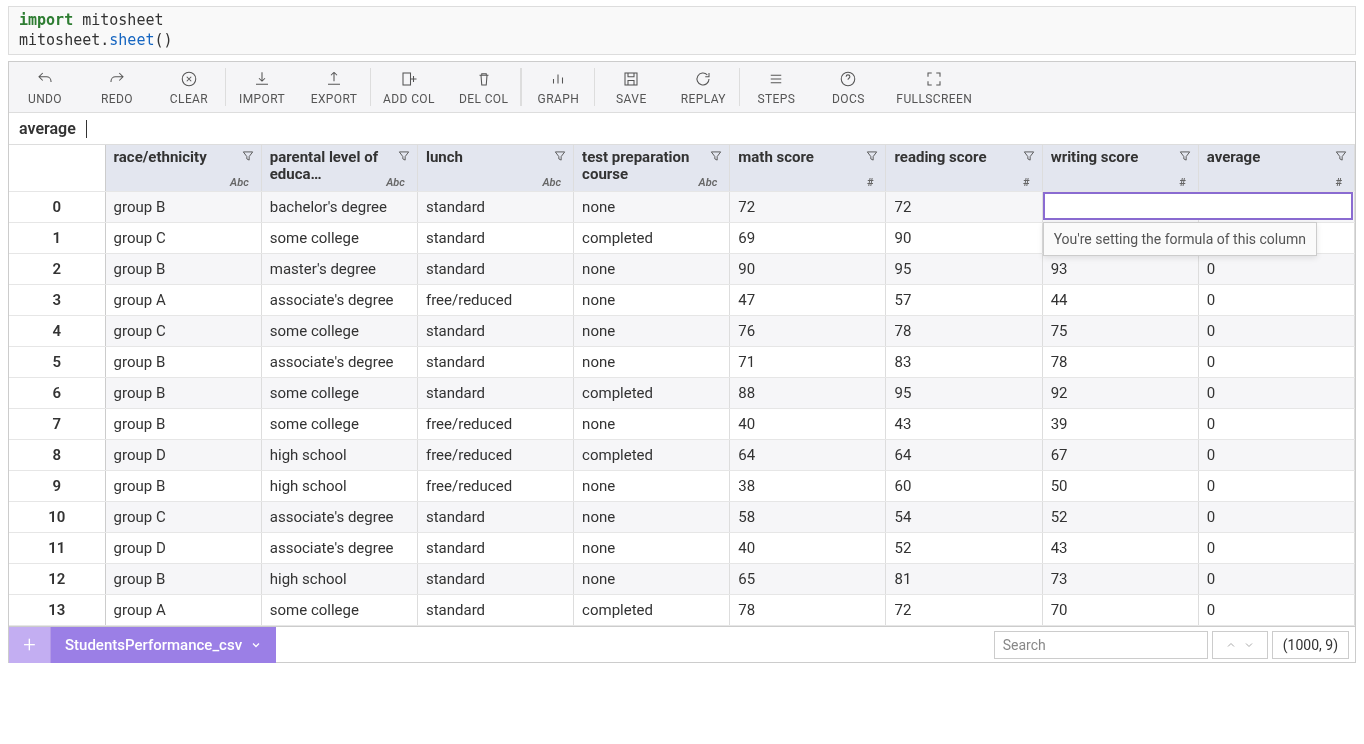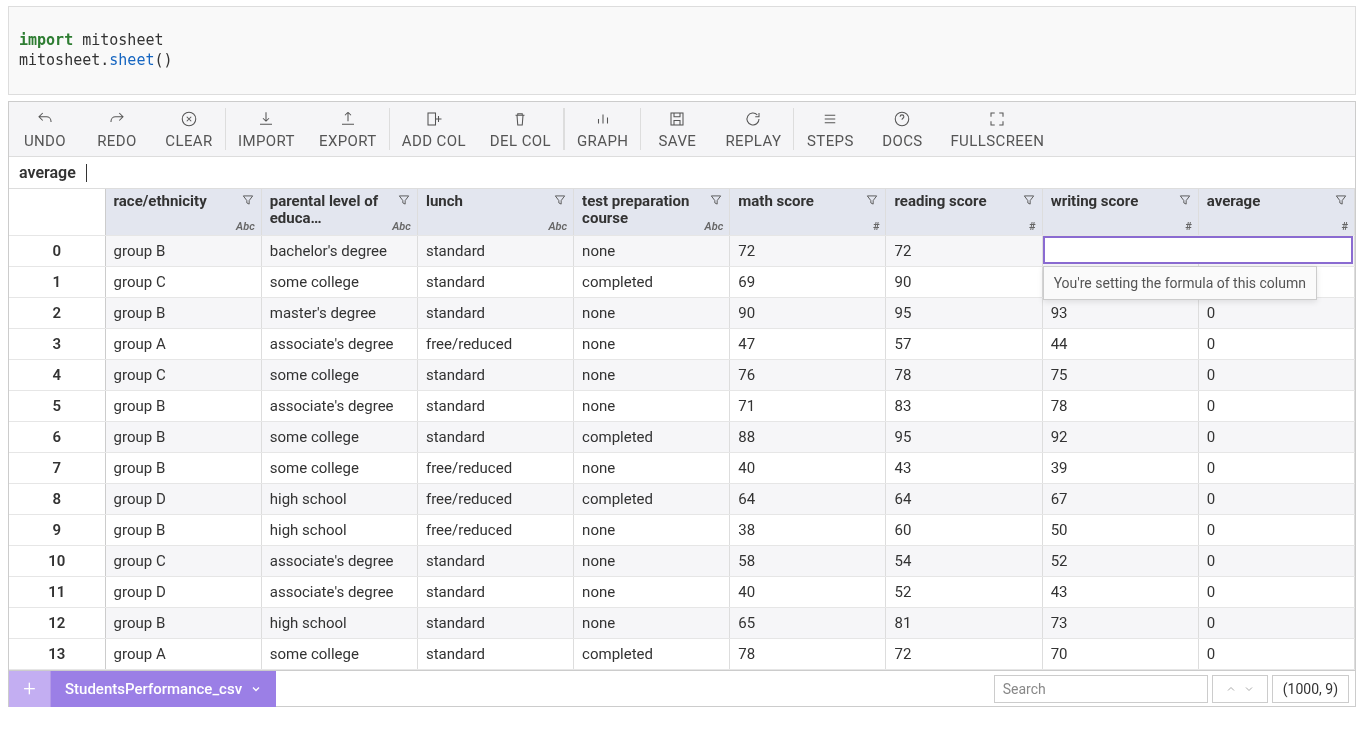--- a/index.html
+++ b/index.html
@@ -5,21 +5,21 @@
   * { box-sizing: border-box; margin: 0; padding: 0; }
   body {
     font-family: -apple-system, BlinkMacSystemFont, "Segoe UI", Roboto, Helvetica, Arial, sans-serif;
     font-size: 14px;
     color: #333;
     background: #fff;
   }
   .code-cell {
     border: 1px solid #ddd;
     background: #f9f9f9;
-    padding: 24px 10px;
+    padding: 4px 10px;
     font-family: ui-monospace, Menlo, Consolas, monospace;
     font-size: 15px;
     line-height: 1.3;
     margin: 6px 8px;
     white-space: pre;
   }
   .kw-green { color: #2e7d32; font-weight: bold; }
   .kw-blue { color: #1565c0; }
   .sheet-container {
     border: 1px solid #ccc;
@@ -46,21 +46,21 @@
     align-items: center;
     justify-content: center;
     gap: 4px;
     padding: 8px 12px 6px;
     min-width: 72px;
     cursor: pointer;
     color: #555;
   }
   .tool-btn svg { stroke: #555; fill: none; stroke-width: 1.4; }
   .tool-label {
-    font-size: 15px;
+    font-size: 12px;
     letter-spacing: 0.4px;
     color: #555;
   }
   .formula-bar {
     display: flex;
     align-items: center;
     background: #fff;
     border-bottom: 1px solid #ddd;
     padding: 6px 10px;
     font-size: 16px;
@@ -110,21 +110,21 @@
   .header-name {
     font-weight: 700;
     font-size: 15px;
     line-height: 1.1;
     word-break: break-word;
     max-height: 34px;
     overflow: hidden;
   }
   .header-type {
     position: absolute;
-    right: 6px;
+    right: 12px;
     bottom: 2px;
     font-size: 11px;
     font-style: italic;
     color: #666;
   }
   .filter-icon {
     position: absolute;
     top: 4px;
     right: 6px;
   }

